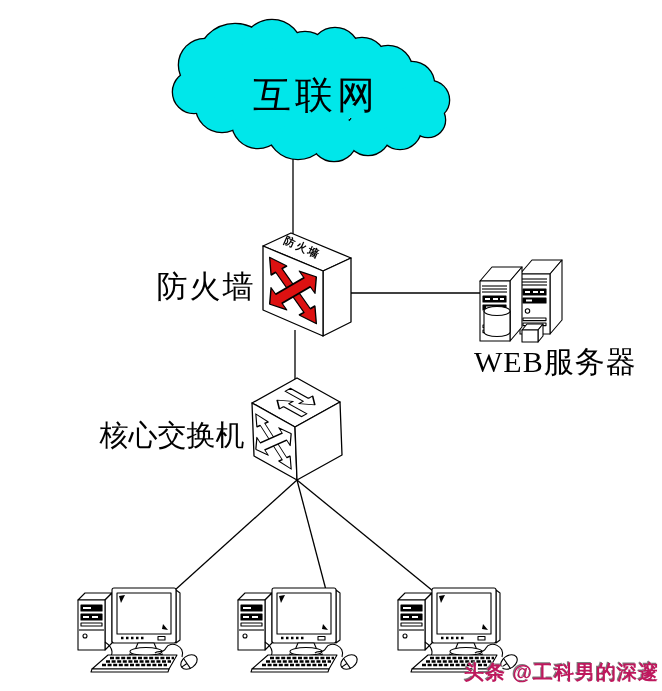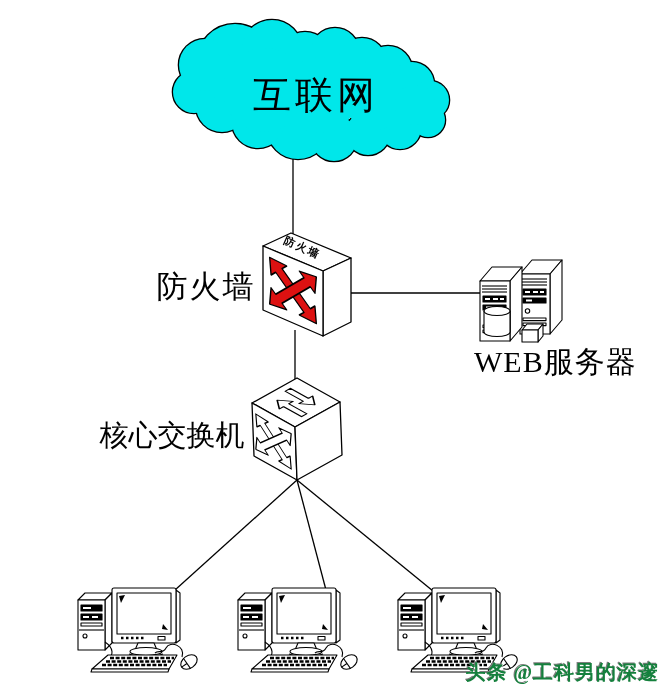--- a/index.html
+++ b/index.html
@@ -4,23 +4,23 @@
 <style>
   html,body{margin:0;padding:0;}
   body{
     width:662px;height:691px;background:#ffffff;position:relative;overflow:hidden;
     font-family:"Liberation Serif","DejaVu Serif",serif;
   }
   .stage{position:absolute;left:0;top:0;width:586px;height:691px;text-decoration:underline;}
   svg text{fill:#000;font-family:"Liberation Serif","DejaVu Serif",serif;}
   .watermark{
     position:absolute;right:3px;bottom:5px;white-space:nowrap;
-    font-family:Liberation Serif, serif;
+    font-family:Liberation Sans, sans-serif;
     font-weight:bold;font-size:20px;letter-spacing:1px;
-    color:#15803d;
+    color:#be185d;
     text-shadow:2px 2px 0 #ffffff,-1px -1px 0 #7d7d7d;
   }
 </style>
 </head>
 <body>
 
 <div class="stage">
 <svg width="662" height="691" viewBox="0 0 662 691">
   <defs>
 

